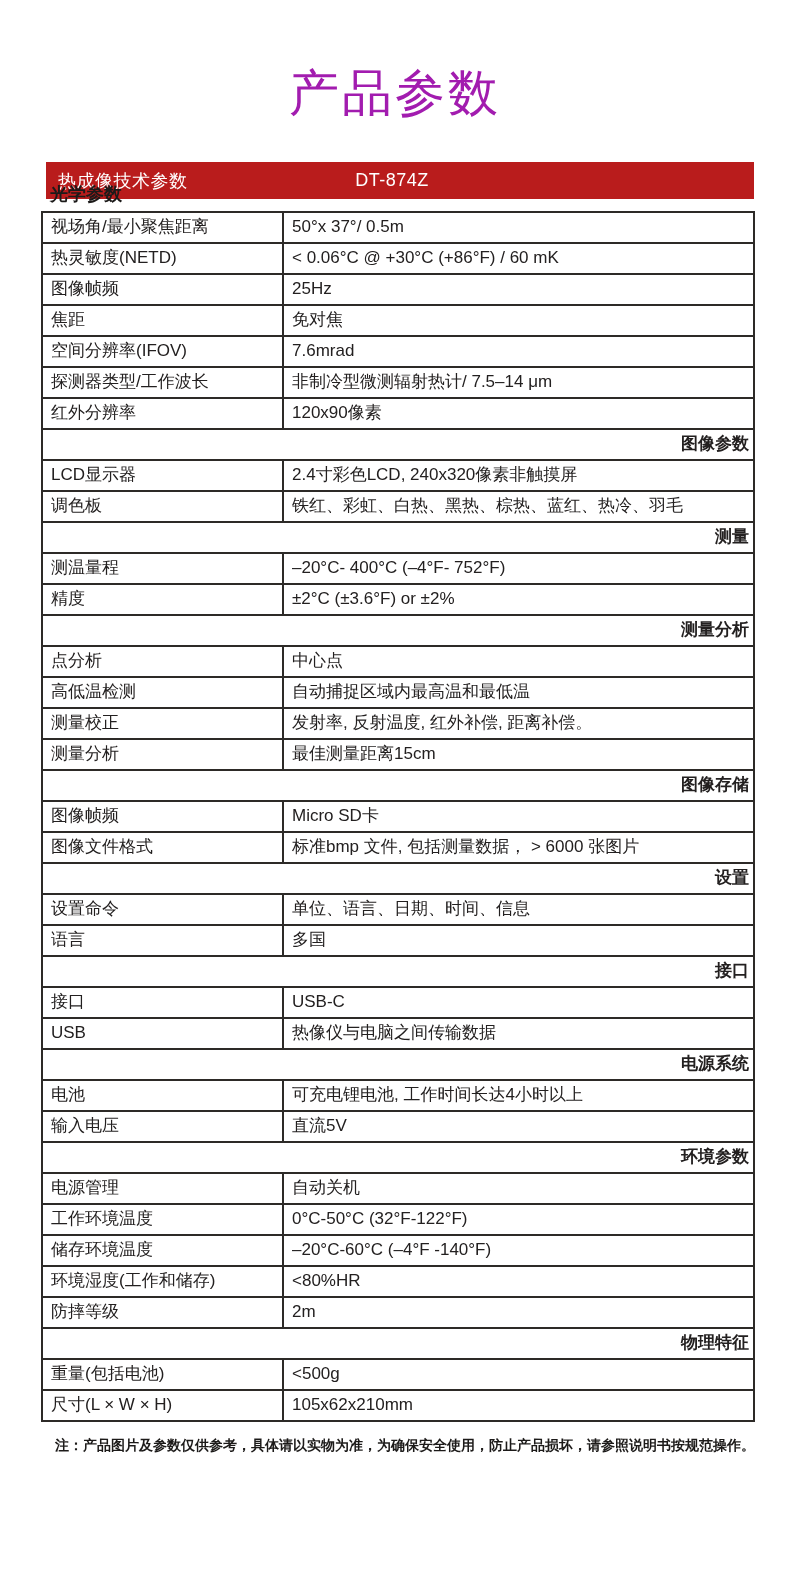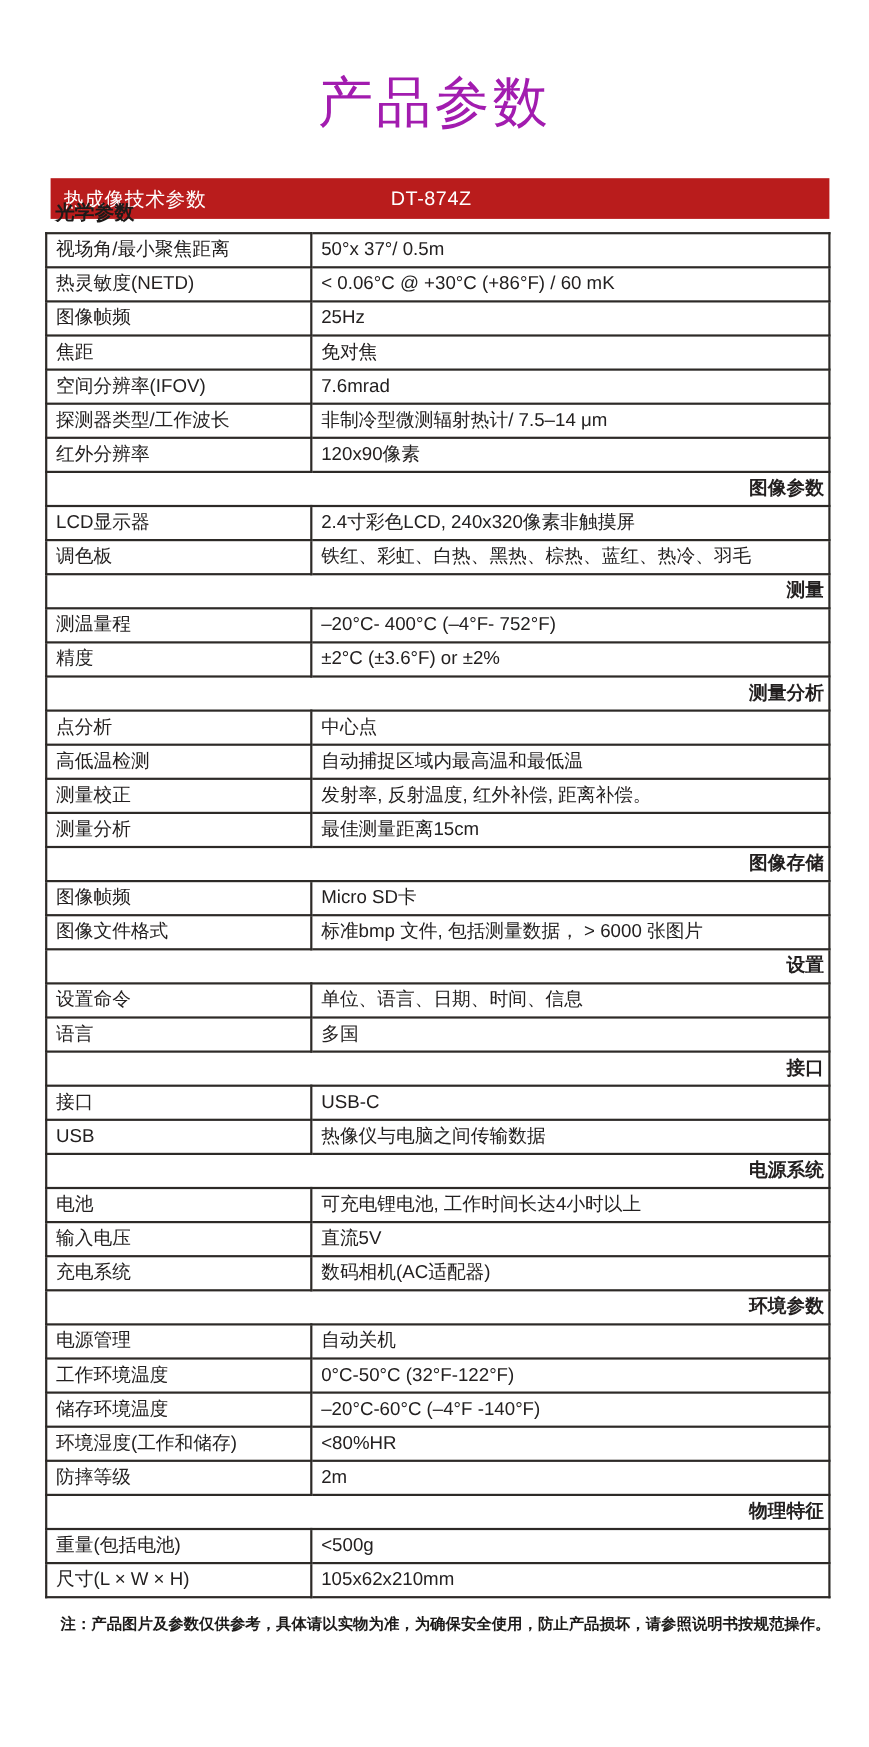--- a/index.html
+++ b/index.html
@@ -220,24 +220,20 @@
         </tr>
         <tr>
           <td class="label-cell">电池</td>
           <td class="value-cell">可充电锂电池, 工作时间长达4小时以上</td>
         </tr>
         <tr>
           <td class="label-cell">输入电压</td>
           <td class="value-cell">直流5V</td>
         </tr>
         <tr>
-          <td class="label-cell">充电系统</td>
-          <td class="value-cell">数码相机(AC适配器)</td>
-        </tr>
-        <tr>
           <td colspan="2" class="section-cell">环境参数</td>
         </tr>
         <tr>
           <td class="label-cell">电源管理</td>
           <td class="value-cell">自动关机</td>
         </tr>
         <tr>
           <td class="label-cell">工作环境温度</td>
           <td class="value-cell">0°C-50°C (32°F-122°F)</td>
         </tr>

